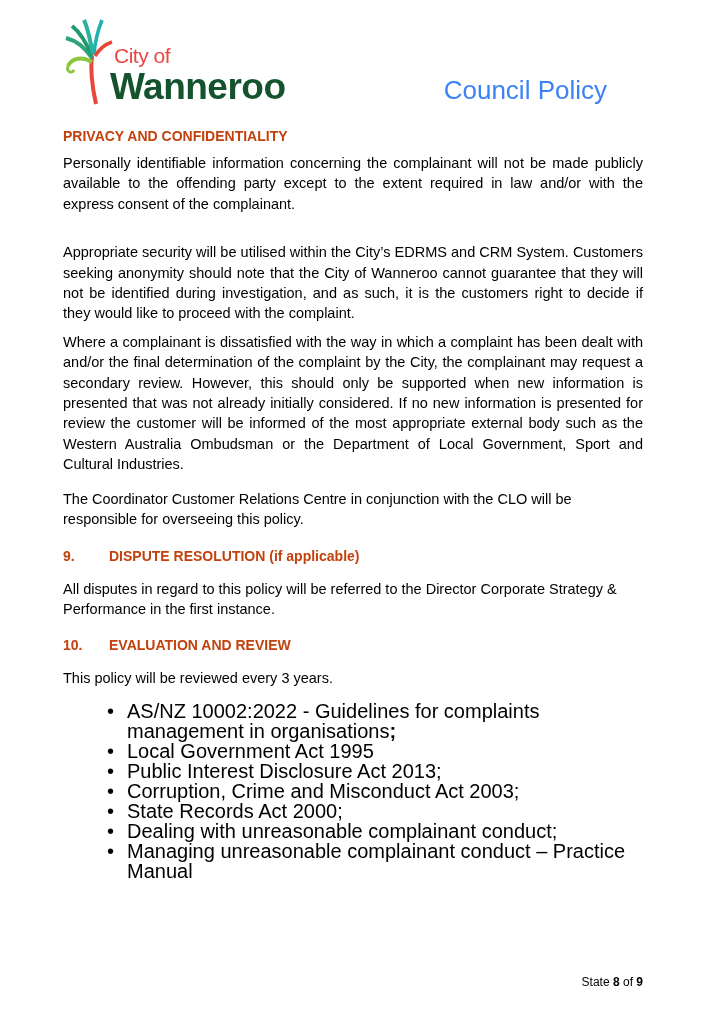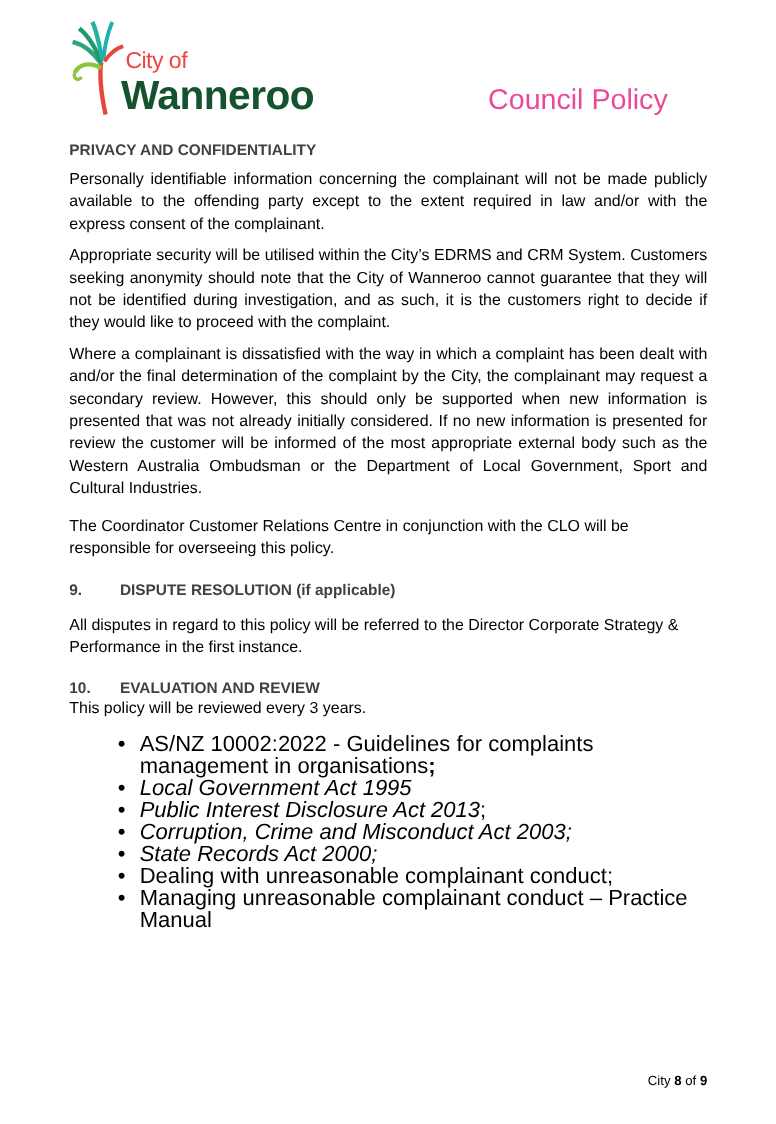--- a/index.html
+++ b/index.html
@@ -2,30 +2,30 @@
 <html><head>
 <meta charset="utf-8">
 <style>
   html, body { margin: 0; padding: 0; background: #ffffff; }
   body { width: 705px; height: 1022px; position: relative; overflow: hidden;
          font-family: "Liberation Sans", sans-serif; color: #000; }
   .logo { position: absolute; left: 62px; top: 16px; width: 240px; height: 90px; }
   .logo svg { position: absolute; left: 0; top: 0; }
   .logo-city { position: absolute; left: 52px; top: 28px; font-size: 21px; color: #ef4444; letter-spacing: -0.5px; }
   .logo-wanneroo { position: absolute; left: 48px; top: 52px; font-size: 37px; font-weight: bold; color: #14532d; letter-spacing: -0.5px; line-height: 1; }
-  .doc-type { position: absolute; right: 98px; top: 75px; font-size: 26px; color: #ec4899; }
+  .doc-type { position: absolute; right: 98px; top: 75px; font-size: 26px; color: #3b82f6; }
   .content { position: absolute; left: 63px; top: 127px; width: 580px; }
-  h2 { margin: 0; font-size: 14px; font-weight: bold; color: #404040; line-height: 18px; }
+  h2 { margin: 0; font-size: 14px; font-weight: bold; color: #c2410c; line-height: 18px; }
   h2 .num { display: inline-block; width: 46px; }
   p { margin: 0; font-size: 14.5px; line-height: 20.4px; }
   .just { text-align: justify; }
   ul { margin: 0; padding: 0; list-style: none; }
   ul li { position: relative; padding-left: 64px; font-size: 20px; line-height: 20px; }
   ul li::before { content: "•"; position: absolute; left: 44px; top: 0; }
-  .it { font-style: italic; }
+  .it { }
   .footer { position: absolute; right: 62px; top: 975px; font-size: 12px; }
   .footer b { font-weight: bold; }
 </style>
 </head>
 <body>
 
 <div class="logo">
   <svg width="60" height="90" viewBox="0 0 60 90">
     <path d="M34 88 C30 70 28 55 30 40" stroke="#e8473a" stroke-width="4" fill="none"></path>
     <path d="M30 42 C22 30 12 24 4 22" stroke="#2fa37a" stroke-width="4" fill="none"></path>
@@ -38,41 +38,41 @@
   </svg>
   <span class="logo-city">City of</span>
   <span class="logo-wanneroo">Wanneroo</span>
 </div>
 
 <div class="doc-type">Council Policy</div>
 
 <div class="content">
   <h2>PRIVACY AND CONFIDENTIALITY</h2>
   <p class="just" style="margin-top:8px">Personally identifiable information concerning the complainant will not be made publicly available to the offending party except to the extent required in law and/or with the express consent of the complainant.</p>
-  <p class="just" style="margin-top:8px">Appropriate security will be utilised within the City’s EDRMS and CRM System.  Customers seeking anonymity should note that the City of Wanneroo cannot guarantee that they will not be identified during investigation, and as such, it is the customers right to decide if they would like to proceed with the complaint.</p>
+  <p class="just" style="margin-top:28px">Appropriate security will be utilised within the City’s EDRMS and CRM System.  Customers seeking anonymity should note that the City of Wanneroo cannot guarantee that they will not be identified during investigation, and as such, it is the customers right to decide if they would like to proceed with the complaint.</p>
 
   <p class="just" style="margin-top:8px">Where a complainant is dissatisfied with the way in which a complaint has been dealt with and/or the final determination of the complaint by the City, the complainant may request a secondary review. However, this should only be supported when new information is presented that was not already initially considered. If no new information is presented for review the customer will be informed of the most appropriate external body such as the Western Australia Ombudsman or the Department of Local Government, Sport and Cultural Industries.</p>
 
   <p style="margin-top:14px">The Coordinator Customer Relations Centre in conjunction with the CLO will be responsible for overseeing this policy.</p>
 
   <h2 style="margin-top:17px"><span class="num">9.</span><span>DISPUTE RESOLUTION (if applicable)</span></h2>
   <p style="margin-top:14px">All disputes in regard to this policy will be referred to the Director Corporate Strategy &amp; Performance in the first instance.</p>
 
   <h2 style="margin-top:17px"><span class="num">10.</span><span>EVALUATION AND REVIEW</span></h2>
-  <p style="">This policy will be reviewed every 3 years.</p>
+  <p style="margin-top:14px">This policy will be reviewed every 3 years.</p>
 
   <ul style="margin-top:12px">
     <li><span>AS/NZ 10002:2022 - Guidelines for complaints management in organisations</span><b>;</b></li>
     <li><span class="it">Local Government Act 1995</span></li>
     <li><span class="it">Public Interest Disclosure Act 2013</span><span>;</span></li>
     <li><span class="it">Corruption, Crime and Misconduct Act 2003;</span></li>
     <li><span class="it">State Records Act 2000;</span></li>
     <li><span>Dealing with unreasonable complainant conduct;</span></li>
     <li><span>Managing unreasonable complainant conduct – Practice Manual</span></li>
   </ul>
 </div>
 
 <div class="footer">
-  <span>City</span>
+  <span>State</span>
   <b>8</b>
   <span>of</span>
   <b>9</b>
 </div>
 
 </body></html>

